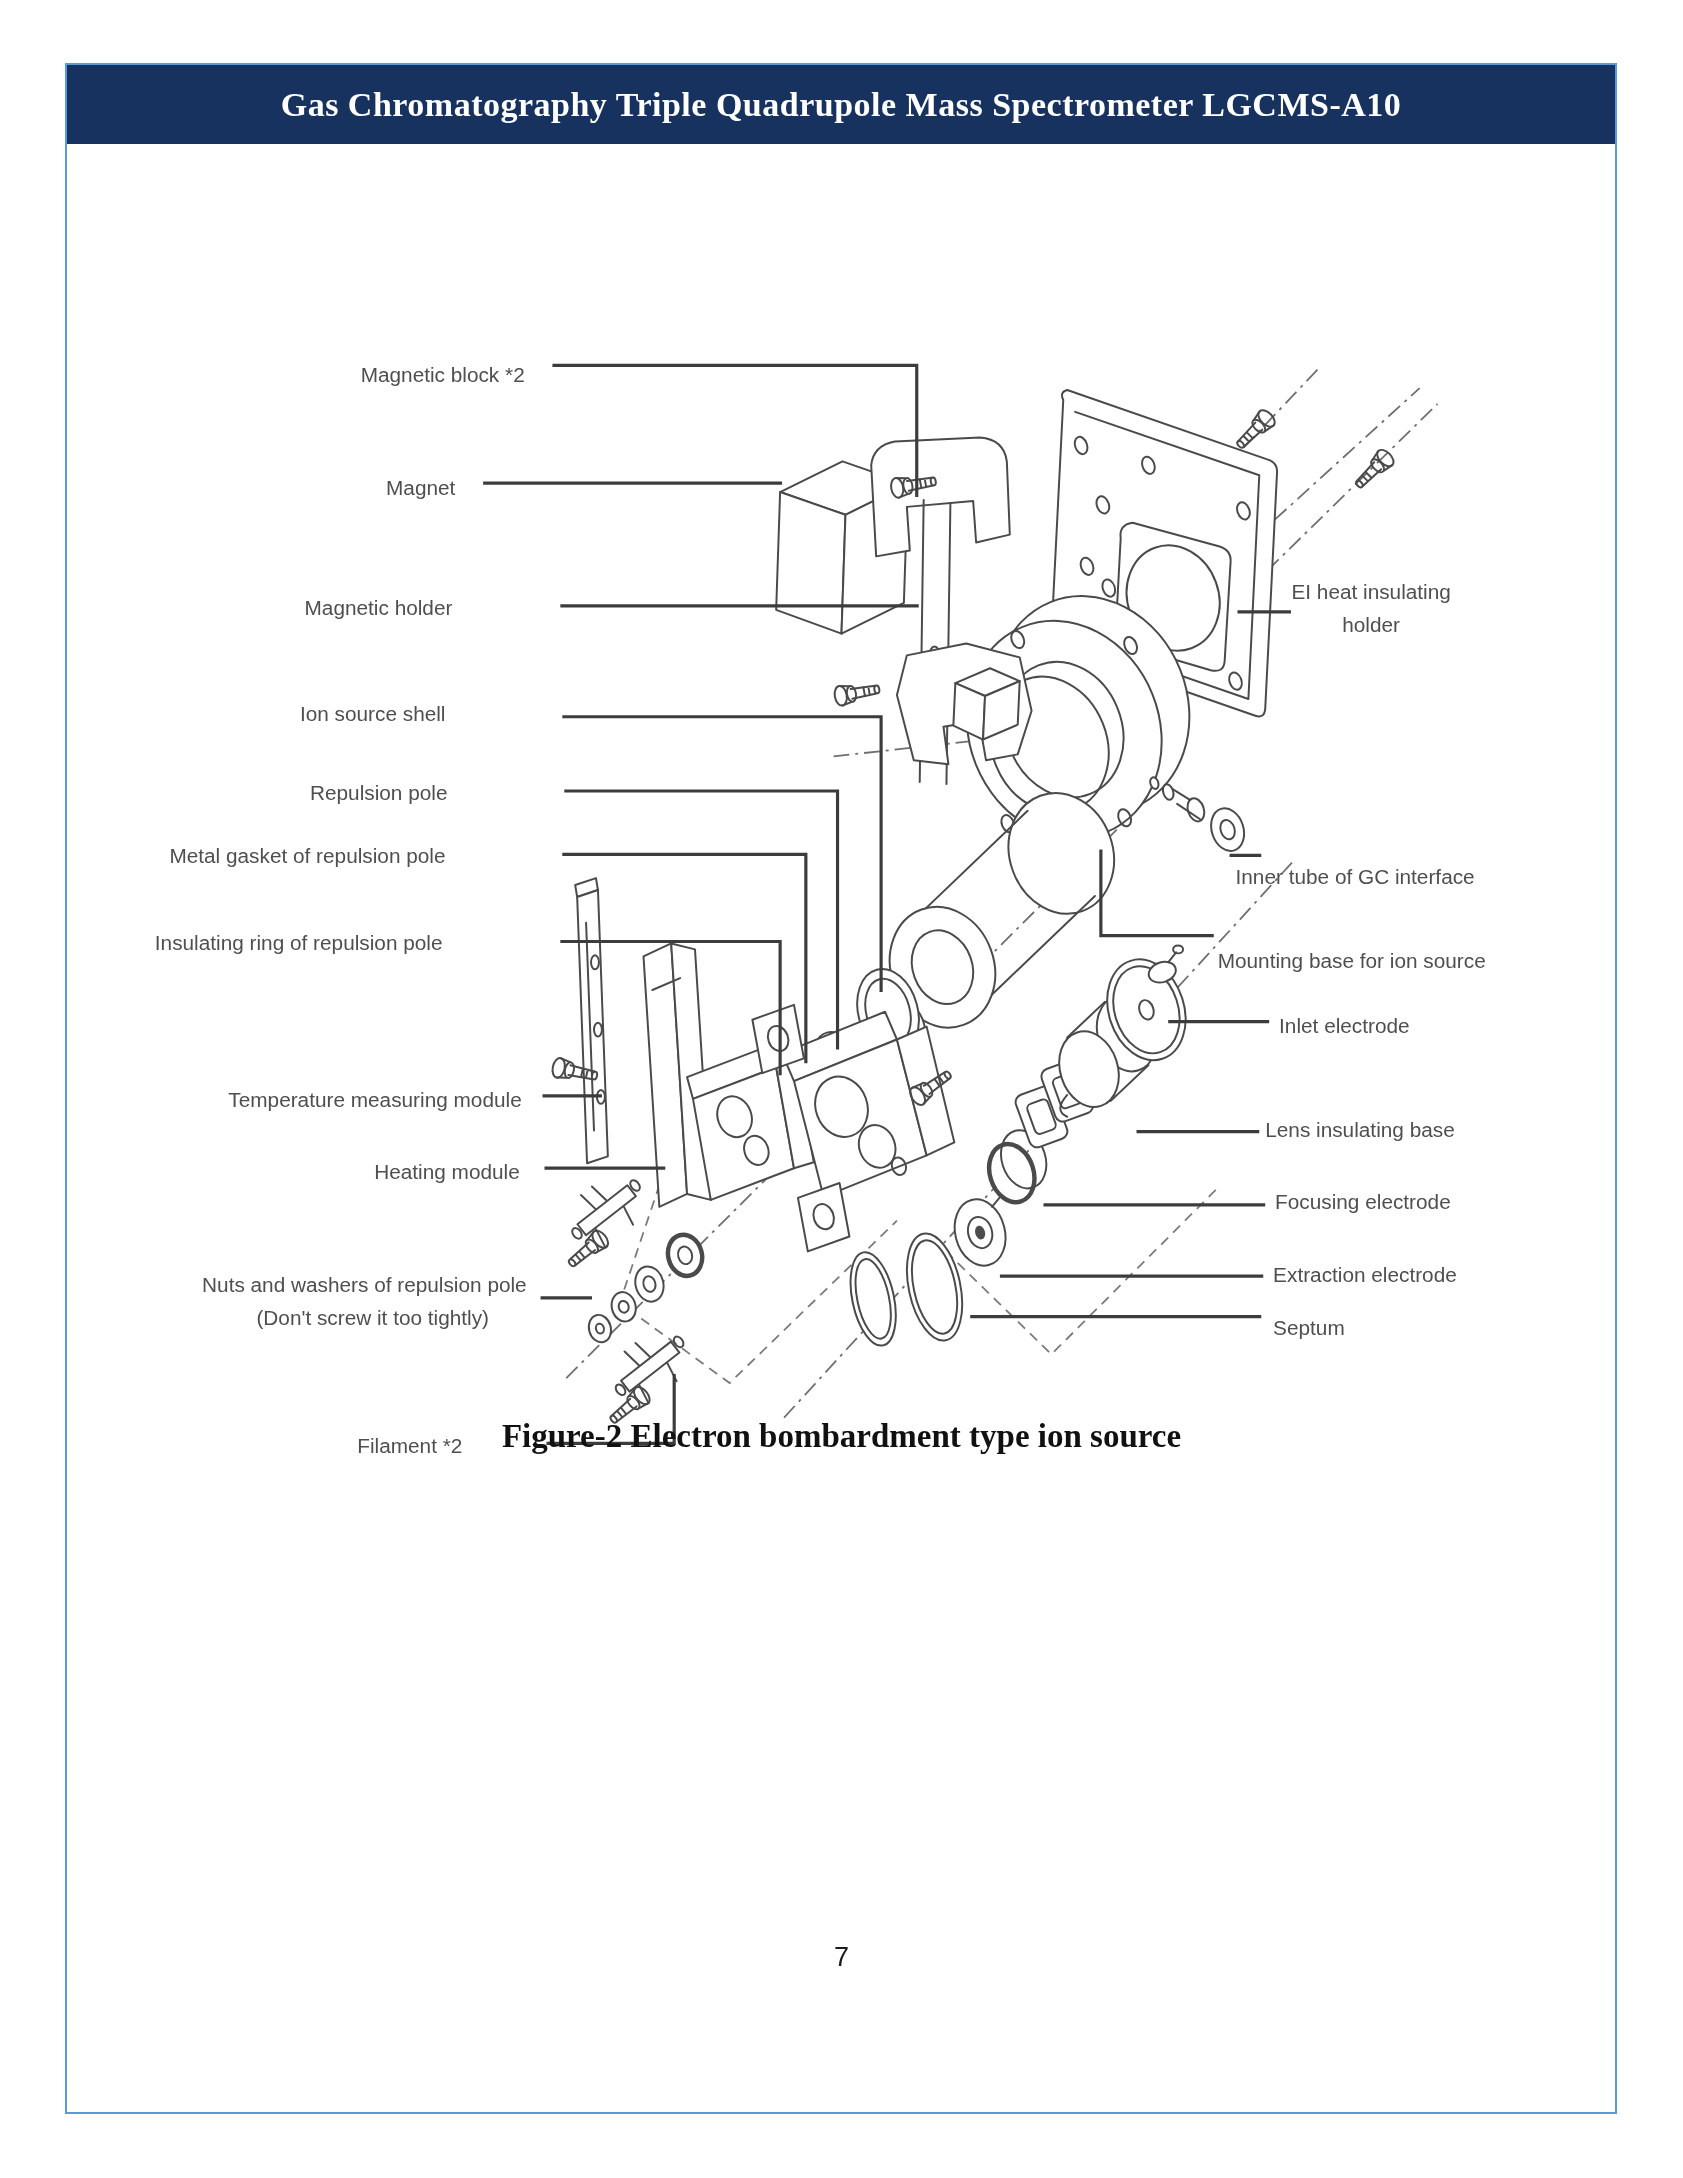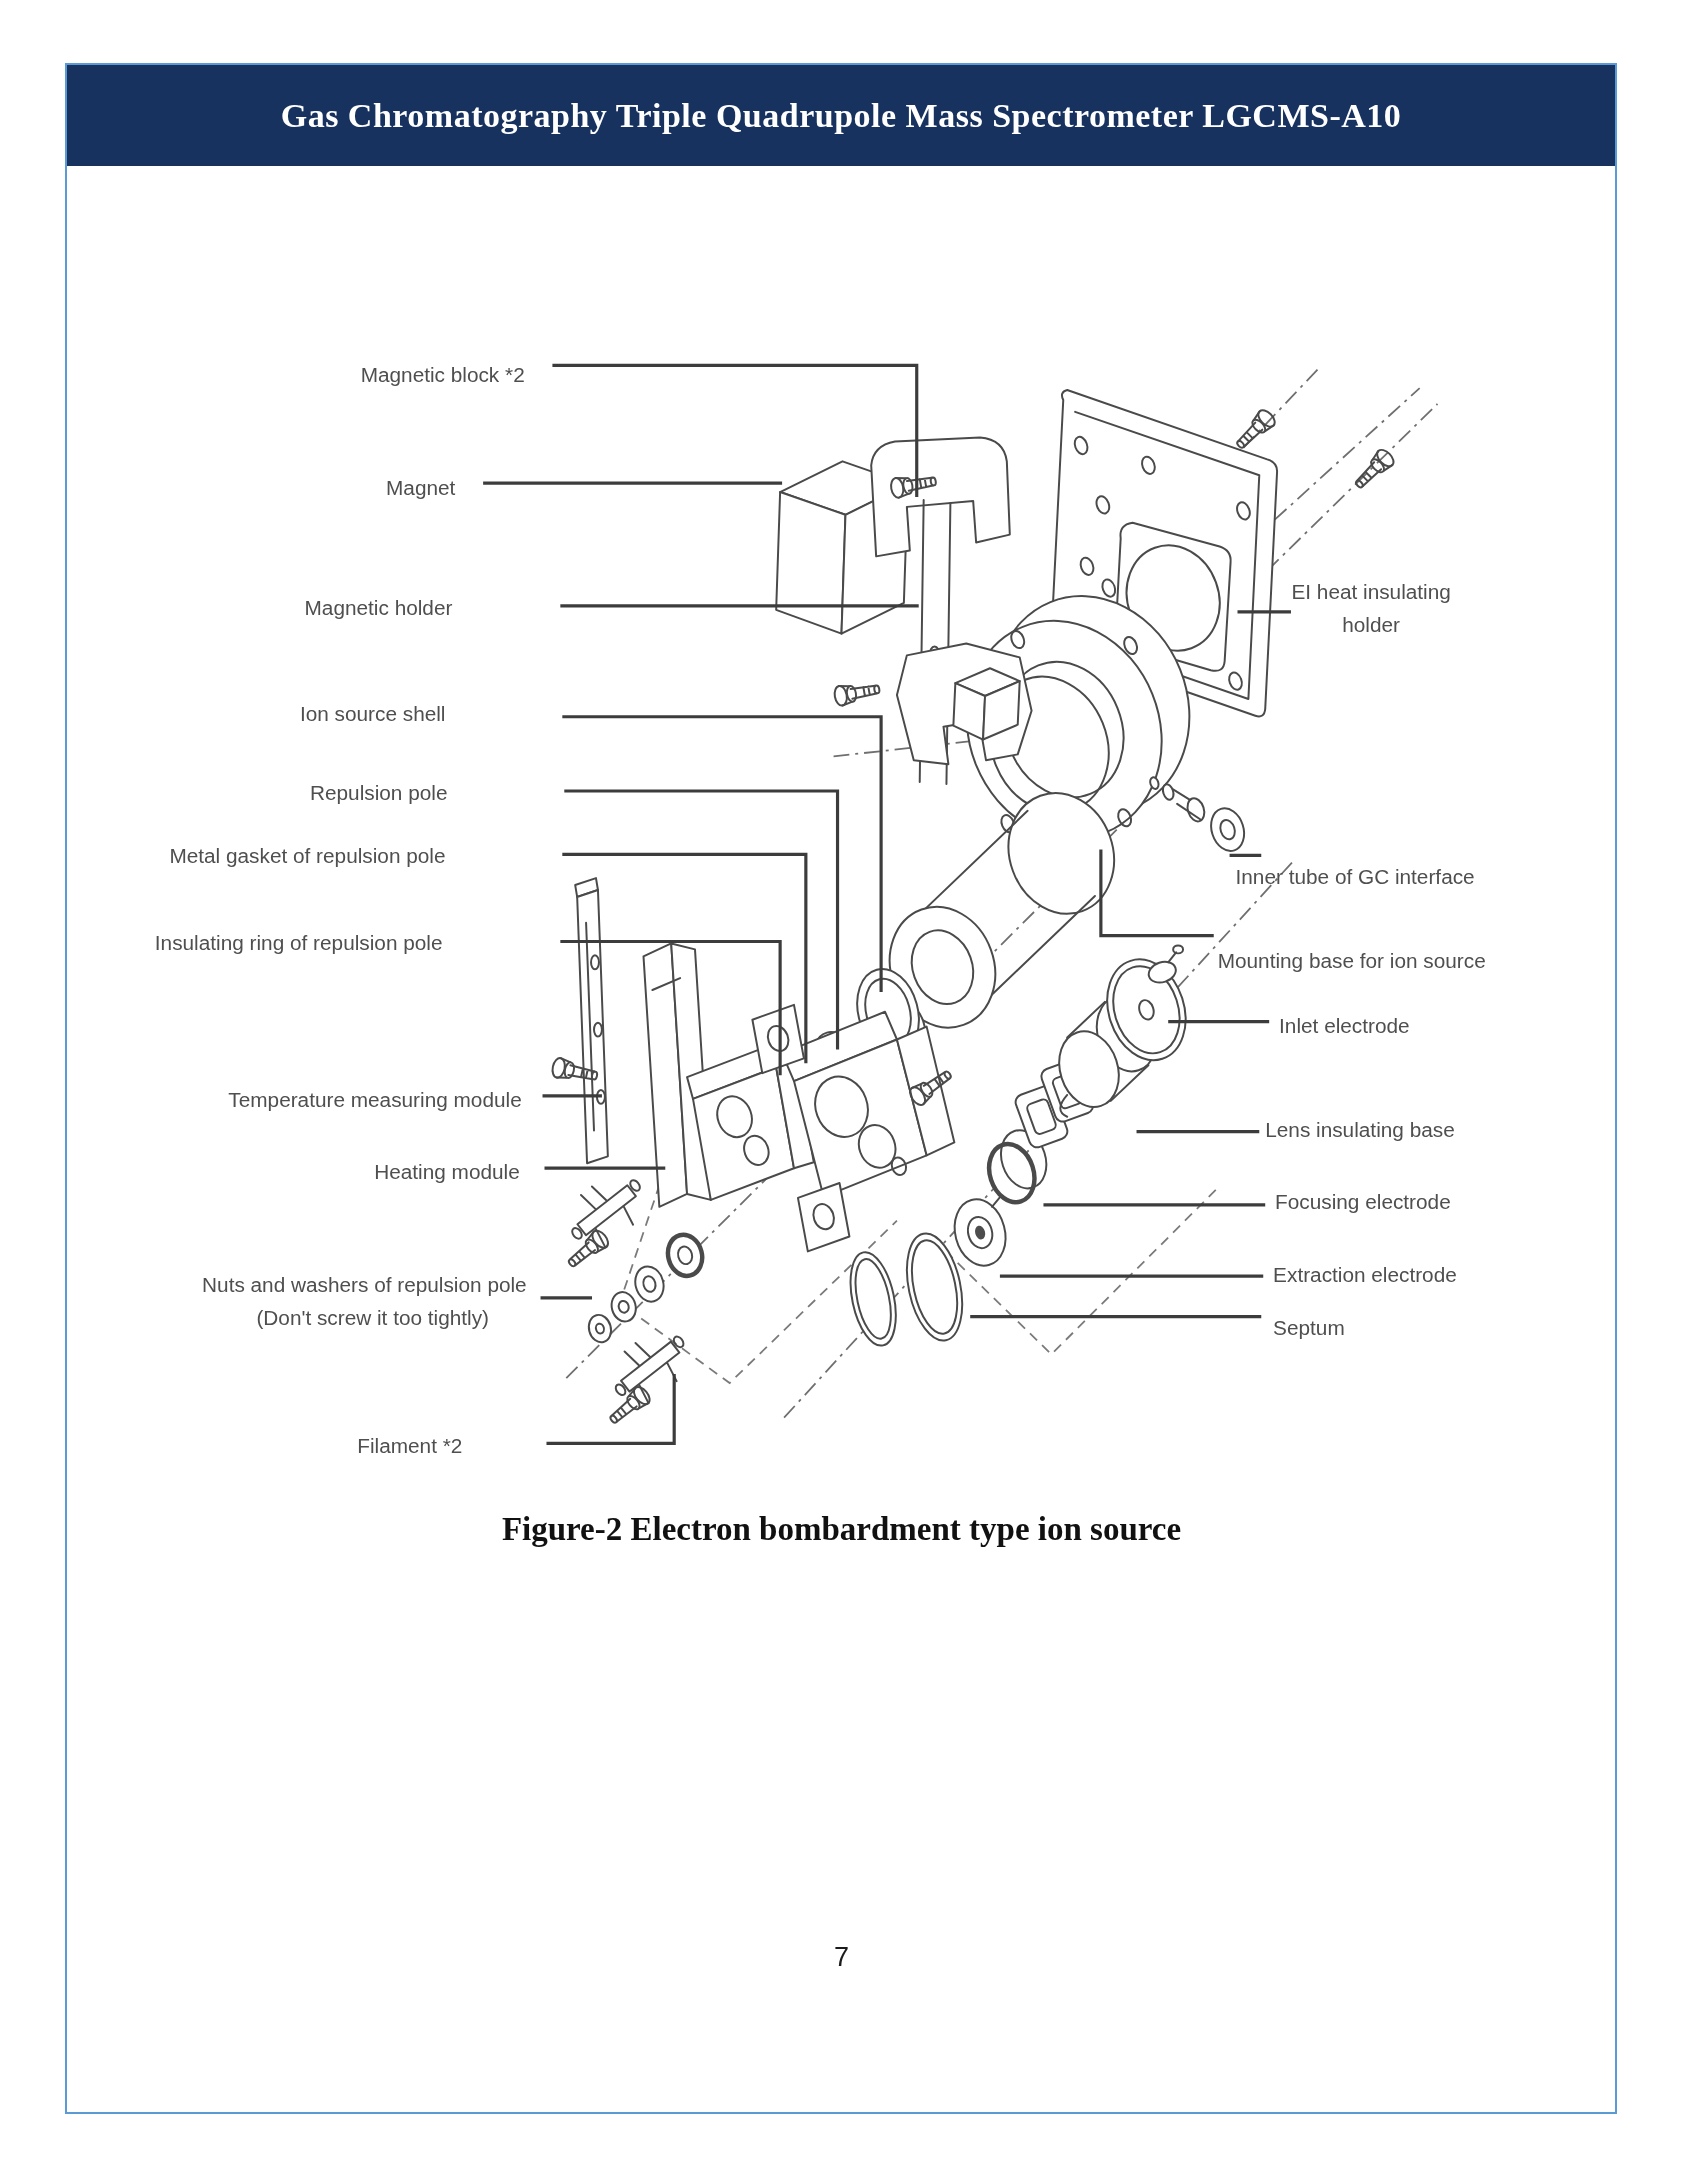--- a/index.html
+++ b/index.html
@@ -1,24 +1,24 @@
 <!DOCTYPE html>
 <html style="--header-bg: #17325e; --page-border: #5b9bd5;"><head>
 <meta charset="utf-8">
 <style>
   html,body{margin:0;padding:0;background:#fff;}
   .canvas{position:relative;width:1683px;height:2178px;background:#fff;overflow:hidden;
           font-family:"Liberation Sans",sans-serif;}
   .page-frame{position:absolute;left:65px;top:63px;width:1548px;height:2047px;
               border:2px solid var(--page-border,#5b9bd5);background:#fff;}
-  .header-bar{position:absolute;left:0;top:0;width:100%;height:101px;
+  .header-bar{position:absolute;left:0;top:0;width:100%;height:79px;
               background:var(--header-bg,#17325e);display:flex;align-items:center;justify-content:center;}
   .header-bar span{color:#fff;font-family:"Liberation Serif",serif;font-weight:bold;
                    font-size:34px;letter-spacing:0.5px;}
-  .fig-caption{position:absolute;left:0;top:1511px;width:100%;text-align:center;
+  .fig-caption{position:absolute;left:0;top:1418px;width:100%;text-align:center;
                font-family:"Liberation Serif",serif;font-weight:bold;font-size:33px;color:#111;}
   .page-num{position:absolute;left:0;top:1942px;width:100%;text-align:center;
             font-size:27px;color:#1b1b1b;}
   svg.diagram{position:absolute;left:0;top:0;}
   .lbl{font-family:"Liberation Sans",sans-serif;font-size:21px;fill:#4f4f4f;}
   .leader{stroke:#3c3c3c;stroke-width:3.2;fill:none;}
   .d{stroke:#4a4a4a;stroke-width:2;fill:#fff;stroke-linejoin:round;}
   .dl{stroke:#4a4a4a;stroke-width:2;fill:none;stroke-linejoin:round;stroke-linecap:round;}
   .axis{stroke:#6f6f6f;stroke-width:1.8;stroke-dasharray:16 6 3 6;fill:none;}
   .dash{stroke:#7a7a7a;stroke-width:1.8;stroke-dasharray:10 7;fill:none;}

